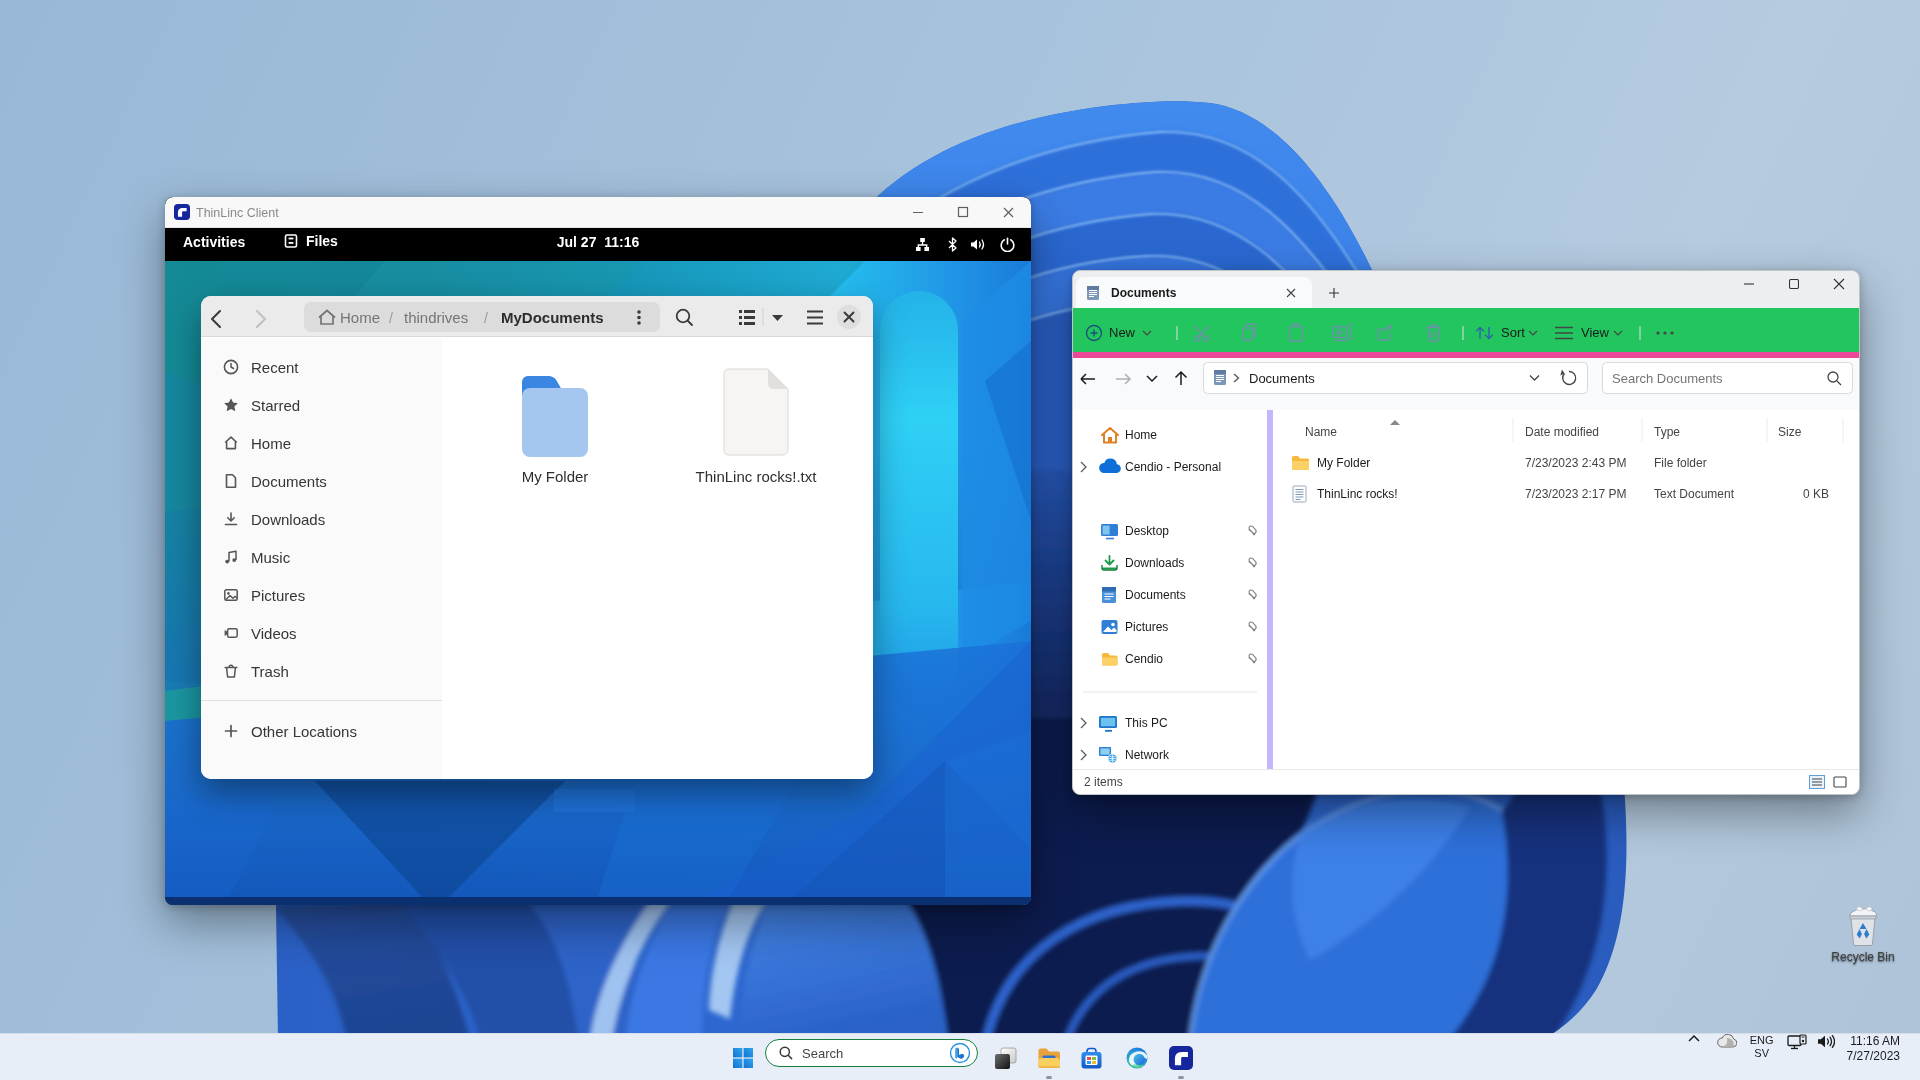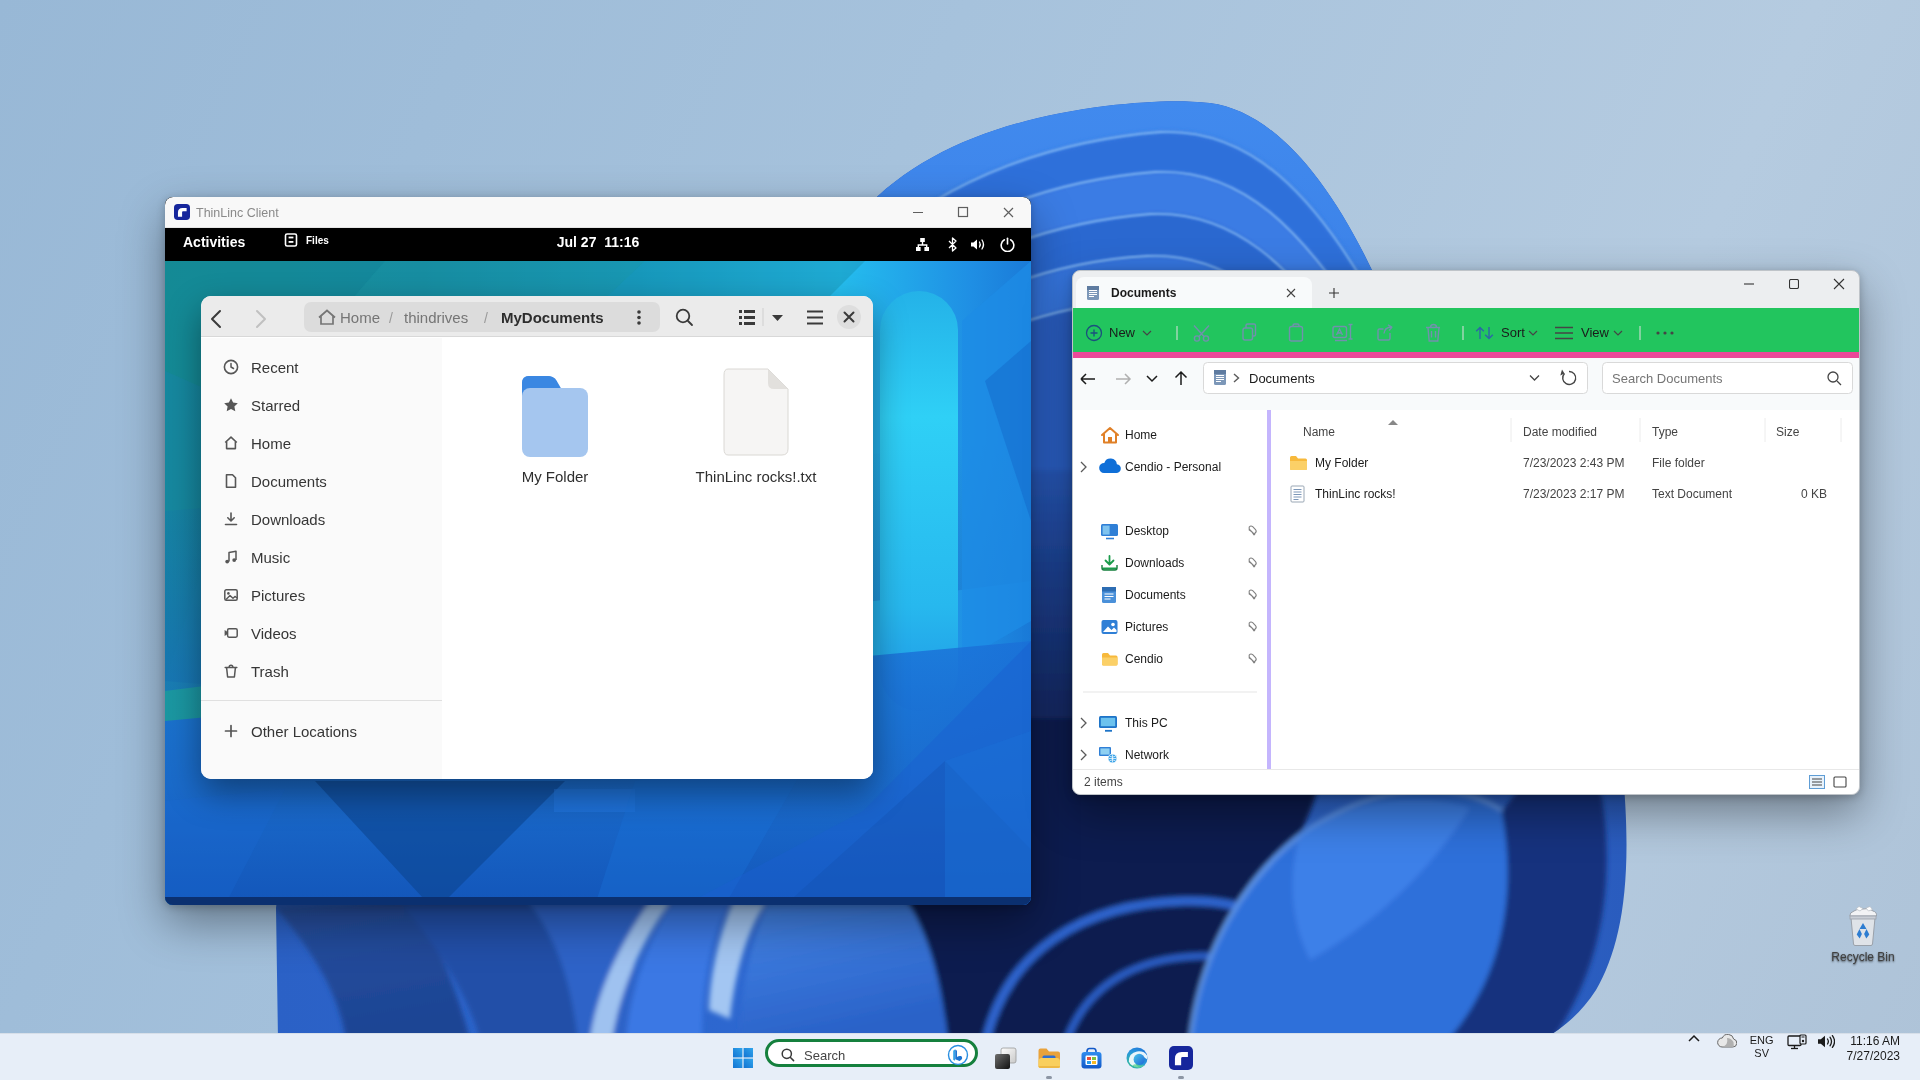--- a/index.html
+++ b/index.html
@@ -9,21 +9,21 @@
 .win { position:absolute; border-radius:8px; box-shadow:0 18px 45px rgba(0,0,0,0.38), 0 2px 8px rgba(0,0,0,0.22); }
 
 
 #tl { left:165px; top:197px; width:866px; height:708px; background:#000; overflow:hidden; }
 #tl-title { height:31px; background:#f8f8f8; border-bottom:1px solid #e6e6e6; border-radius:8px 8px 0 0; position:relative; }
 #tl-title .logo { position:absolute; left:9px; top:7px; }
 #tl-title .t { position:absolute; left:31px; top:9px; font-size:12.5px; color:#8a8a8a; }
 #tl-title .btns { position:absolute; right:16px; top:0; height:100%; display:flex; align-items:center; gap:33px; color:#707070; }
 #gbar { height:50px; background:#000; position:relative; color:#fff; }
 #gbar .act { position:absolute; left:18px; top:6px; font-size:14px; font-weight:bold; }
-#gbar .files { position:absolute; left:119px; top:5px; font-size:10px; font-weight:bold; display:flex; gap:8px; align-items:center; }
+#gbar .files { position:absolute; left:119px; top:5px; font-size:14px; font-weight:bold; display:flex; gap:8px; align-items:center; }
 #gbar .clock { position:absolute; left:0; right:0; top:6px; text-align:center; font-size:14px; font-weight:bold; }
 #gbar .sysic { position:absolute; right:16px; top:0; height:33px; display:flex; gap:13px; align-items:center; }
 #gdesk { position:absolute; left:0; top:64px; right:0; bottom:0; }
 
 
 #naut { position:absolute; left:36px; top:35px; width:672px; height:483px; border-radius:10px; overflow:hidden; background:#fff; box-shadow:0 14px 34px rgba(0,0,0,0.4); }
 #n-head { height:41px; background:#ebebeb; border-bottom:1px solid #d8d8d8; position:relative; }
 #n-body { position:absolute; top:42px; bottom:0; left:0; right:0; }
 #n-side { position:absolute; left:0; top:0; bottom:0; width:280px; background:#fafafa; border-right:1px solid #e0e0e0; padding-top:10px; }
 .srow { height:38px; display:flex; align-items:center; gap:12px; padding-left:22px; color:#363636; font-size:15px; }
@@ -32,21 +32,21 @@
 .nitem { position:absolute; width:150px; text-align:center; color:#2e2e2e; font-size:15px; }
 
 
 #ex { left:1072px; top:270px; width:788px; height:525px; background:#eceef0; border:1px solid #bfc4c9; border-radius:8px; }
 #ex-tabs { height:37px; position:relative; }
 #ex-tab { position:absolute; left:3px; top:6px; width:236px; height:31px; background:#f8fafb; border-radius:8px 8px 0 0; display:flex; align-items:center; }
 #ex-cmd { height:50px; background:#22c55e; border-bottom:6px solid #ec4899; position:relative; }
 #ex-addr { height:52px; background:#f8fafb; position:relative; }
 #ex-content { position:absolute; top:139px; bottom:25px; left:0; right:0; background:#fff; }
 #ex-side { position:absolute; left:0; top:0; bottom:0; width:194px; background:#fff; }
-#ex-main { position:absolute; left:194px; top:0; right:0; bottom:0; background:#fff; border-left:4px solid #c4b5fd; }
+#ex-main { position:absolute; left:194px; top:0; right:0; bottom:0; background:#fff; border-left:6px solid #c4b5fd; }
 #ex-status { position:absolute; bottom:0; left:0; right:0; height:25px; background:#fff; border-top:1px solid #e8e8e8; border-radius:0 0 8px 8px; font-size:12px; color:#444; }
 
 
 #bar { position:absolute; left:0; right:0; bottom:0; height:47px; background:#e7eef8; border-top:1px solid #d7dfe9; }
 #bar .ic { position:absolute; top:5px; width:38px; height:38px; display:flex; align-items:center; justify-content:center; }
 #tray { position:absolute; right:0; top:0; height:100%; display:flex; }
 #clock2 { text-align:right; font-size:12px; color:#1b1b1b; line-height:15px; margin-right:20px; }
 
 #rbin { position:absolute; left:1825px; top:906px; width:76px; text-align:center; }
 #rbin .lbl { margin-top:4px; font-size:12px; color:#404040; text-shadow:0 1px 2px rgba(0,0,0,0.7); }
@@ -575,21 +575,21 @@
             <stop offset="0" stop-color="#1273d2"></stop>
             <stop offset="1" stop-color="#31a5ec"></stop>
           </linearGradient>
         </defs>
         <rect x="0" y="0" width="9.4" height="9.4" fill="url(#wlg)"></rect>
         <rect x="10.6" y="0" width="9.4" height="9.4" fill="url(#wlg)"></rect>
         <rect x="0" y="10.6" width="9.4" height="9.4" fill="url(#wlg)"></rect>
         <rect x="10.6" y="10.6" width="9.4" height="9.4" fill="url(#wlg)"></rect>
       </svg>
   </div>
-  <div style="position:absolute; left:765px; top:5px; width:213px; height:28px; background:#fff; border:3px solid #15803d; border-radius:14px;">
+  <div style="position:absolute; left:765px; top:5px; width:213px; height:28px; background:#fff; border:1px solid #15803d; border-radius:14px;">
     <svg width="14" height="14" viewBox="0 0 14 14" style="position:absolute; left:13px; top:6px;">
         <circle cx="5.8" cy="5.8" r="4.6" stroke="#3a3a3a" stroke-width="1.5" fill="none"></circle>
         <path d="M9.2,9.2 l3.4,3.4" stroke="#3a3a3a" stroke-width="1.5" stroke-linecap="round"></path>
       </svg>
     <span style="position:absolute; left:36px; top:6px; font-size:13px; color:#454545;">Search</span>
     <svg width="22" height="22" viewBox="0 0 22 22" style="position:absolute; right:6px; top:2px;">
       <circle cx="11" cy="11" r="9.5" fill="#fff" stroke="#2a8fe0" stroke-width="1.4"></circle>
       <path d="M8.2,5.5 q1.2,0.3 1.8,1.4 v6.2 q1.8,-1.4 3.8,-1 q1.6,0.5 1.4,2.2 q-0.4,1.8 -2.6,2.6 l-4.4,-1.6 z" fill="#1d74d2"></path>
       <path d="M8,16.8 l-1.8,-1 v-9 q0.8,-1 1.8,-1.3 z" fill="#35a3e8"></path>
     </svg>

